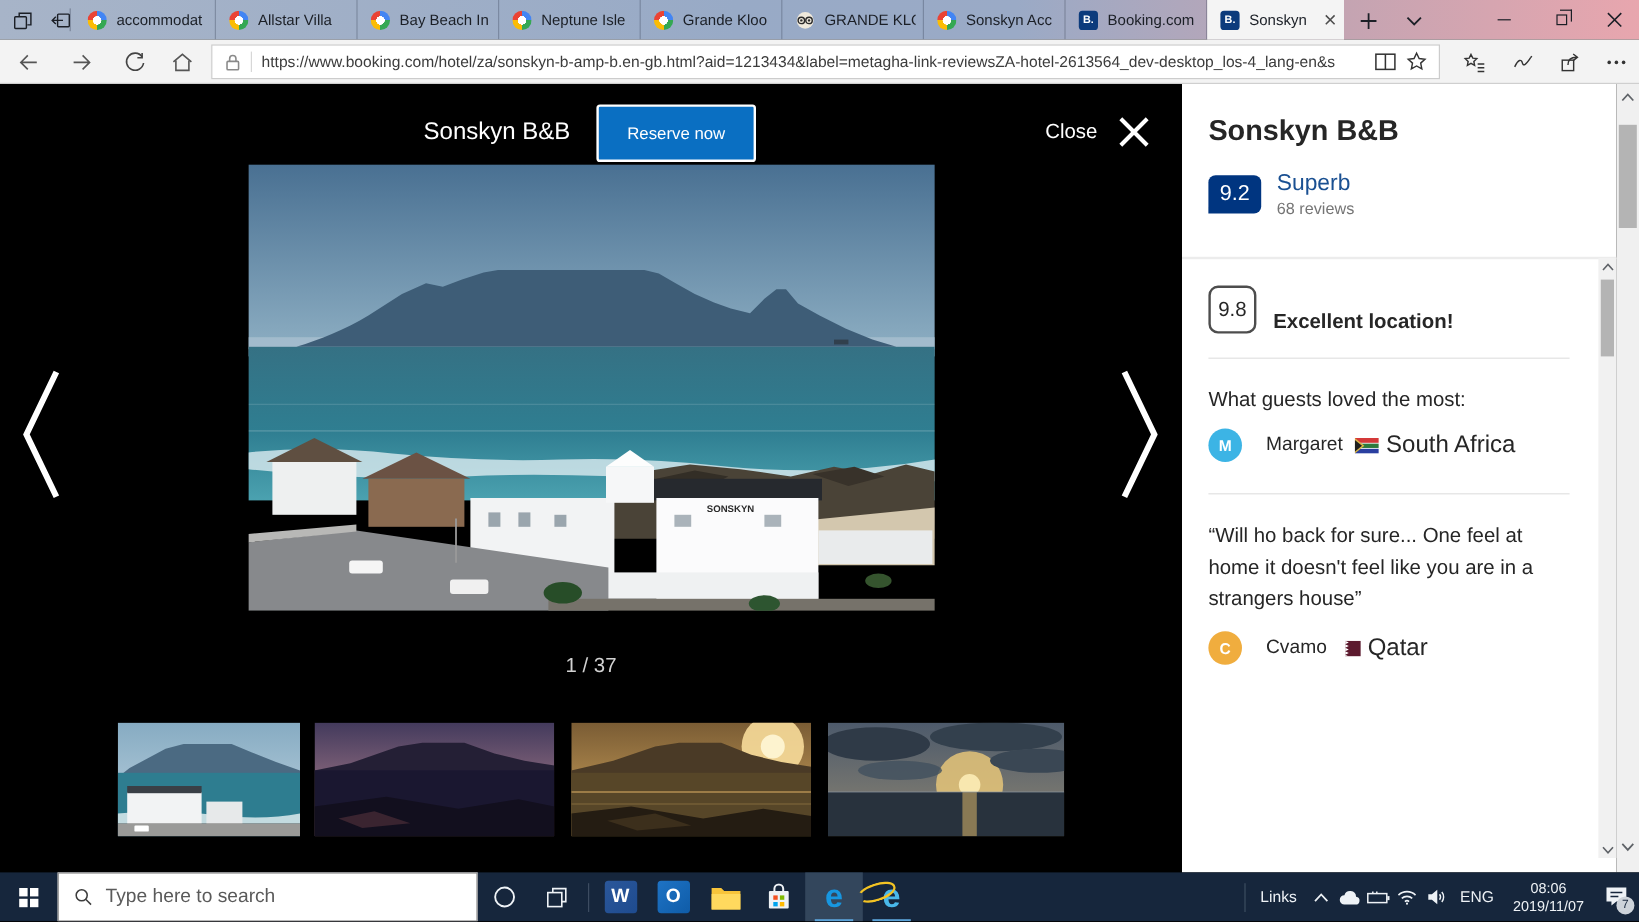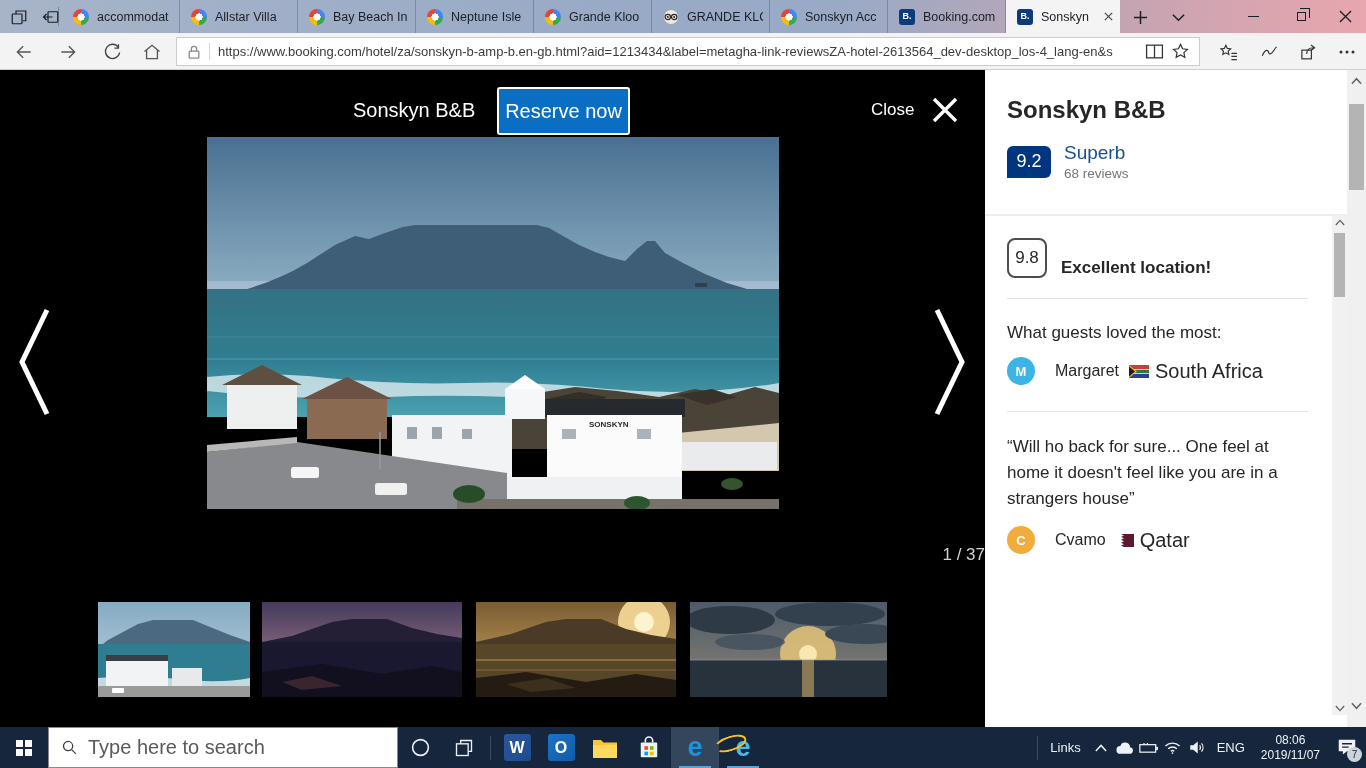--- a/index.html
+++ b/index.html
@@ -44,27 +44,27 @@
   .url-text{flex:1;font-size:13px;color:#3c3c3c;white-space:nowrap;overflow:hidden;}
   .url-ic{flex:0 0 26px;display:flex;align-items:center;justify-content:center;}
   .bar-ic{position:absolute;top:7px;width:26px;height:24px;display:flex;align-items:center;justify-content:center;}
   .bi-fav{left:1216px}.bi-pen{left:1256px}.bi-share{left:1296px}.bi-dots{left:1334px}
 
   
   .content{position:absolute;left:0;top:70px;width:1366px;height:657px;}
   .gallery{position:absolute;left:0;top:0;width:985px;height:657px;background:#000;overflow:hidden;}
   .g-title{position:absolute;left:353px;top:29px;font-size:20px;color:#fff;}
   .reserve-btn{position:absolute;left:497px;top:17px;width:133px;height:48px;background:#0a6fc2;border:2px solid #fff;
-    border-radius:3px;color:#fff;font-size:20px;display:flex;align-items:center;justify-content:center;cursor:pointer;}
+    border-radius:3px;color:#fff;font-size:14px;display:flex;align-items:center;justify-content:center;cursor:pointer;}
   .g-close-label{position:absolute;left:871px;top:30px;font-size:17px;color:#fff;cursor:pointer;}
   .g-close-x{position:absolute;left:930px;top:25px;width:30px;height:30px;cursor:pointer;}
   .photo{position:absolute;left:207px;top:67px;width:572px;height:372px;}
   .arrow{position:absolute;top:234px;width:40px;height:116px;cursor:pointer;}
   .arrow-left{left:14px}.arrow-right{left:930px}
-  .g-counter{position:absolute;left:0;top:475px;width:985px;text-align:right;font-size:17px;color:#d2d2d2;}
+  .g-counter{position:absolute;left:0;top:475px;width:985px;text-align:center;font-size:17px;color:#d2d2d2;}
   .thumb{position:absolute;top:532px;height:95px;overflow:hidden;cursor:pointer;}
   .th1{left:98px;width:152px}.th2{left:262px;width:200px}.th3{left:476px;width:200px}.th4{left:690px;width:197px}
   .thumb svg{display:block;width:100%;height:100%;}
 
   
   .sidebar{position:absolute;left:985px;top:0;width:362px;height:657px;background:#fff;color:#262626;}
   .sb-top{height:146px;border-bottom:2px solid #ececec;padding:26px 22px 0 22px;}
   .sb-hotel{font-size:24px;font-weight:bold;color:#262626;}
   .score-row{display:flex;align-items:center;margin-top:18px;}
   .score-badge{width:44px;height:32px;background:#003580;border-radius:6px 6px 6px 0;color:#fff;font-size:18px;
@@ -97,21 +97,21 @@
   .so-thumb{top:34px;height:86px;}
   .si-thumb{top:18px;height:64px;}
 
   
   .taskbar{position:absolute;left:0;top:727px;width:1366px;height:41px;background:#16263c;display:flex;align-items:center;}
   .tk-btn{height:41px;display:flex;align-items:center;justify-content:center;cursor:pointer;}
   .start{width:48px;}
   .winlogo{display:grid;grid-template-columns:7px 7px;grid-template-rows:7px 7px;gap:2px;}
   .winlogo i{background:#fff;display:block;}
   .searchbox{width:350px;height:41px;background:#fff;border:1px solid #8a8a8a;display:flex;align-items:center;padding-left:12px;cursor:text;}
-  .search-text{margin-left:10px;font-size:20px;color:#5a5a5a;}
+  .search-text{margin-left:10px;font-size:16px;color:#5a5a5a;}
   .tk-ic{width:44px;}
   .tk-sep{width:1px;height:24px;background:#3d4c61;margin:0 4px;}
   .appletter{width:27px;height:27px;border-radius:3px;color:#fff;font-weight:bold;font-size:16px;
     display:flex;align-items:center;justify-content:center;}
   .word{background:linear-gradient(135deg,#2b579a,#1e4b8f);}
   .outlook{background:linear-gradient(135deg,#1e73c5,#0f5ca8);}
   .edge-cell{position:relative;width:48px;height:41px;background:#33465c;}
   .ie-cell{position:relative;width:48px;height:41px;}
   .edge-e{font-size:27px;font-weight:bold;color:#1796e0;line-height:1;}
   .ie-e{position:relative;font-size:27px;font-weight:bold;color:#49b8ea;line-height:1;}

